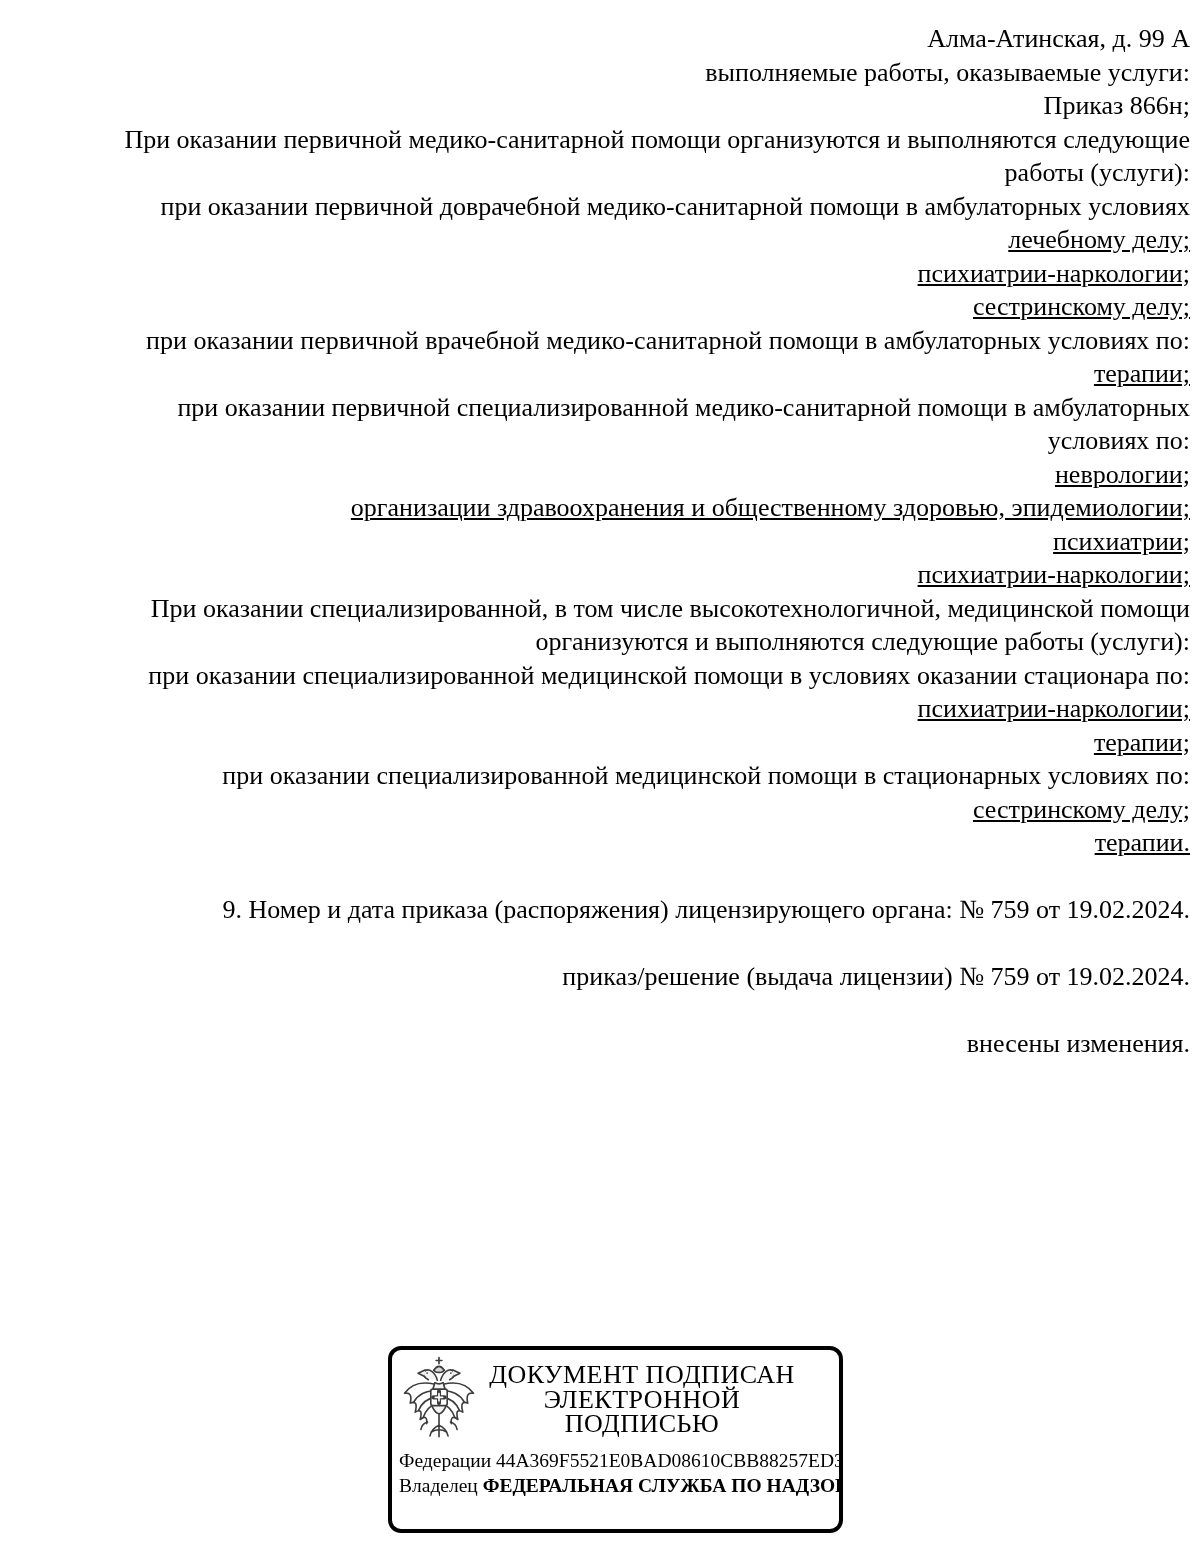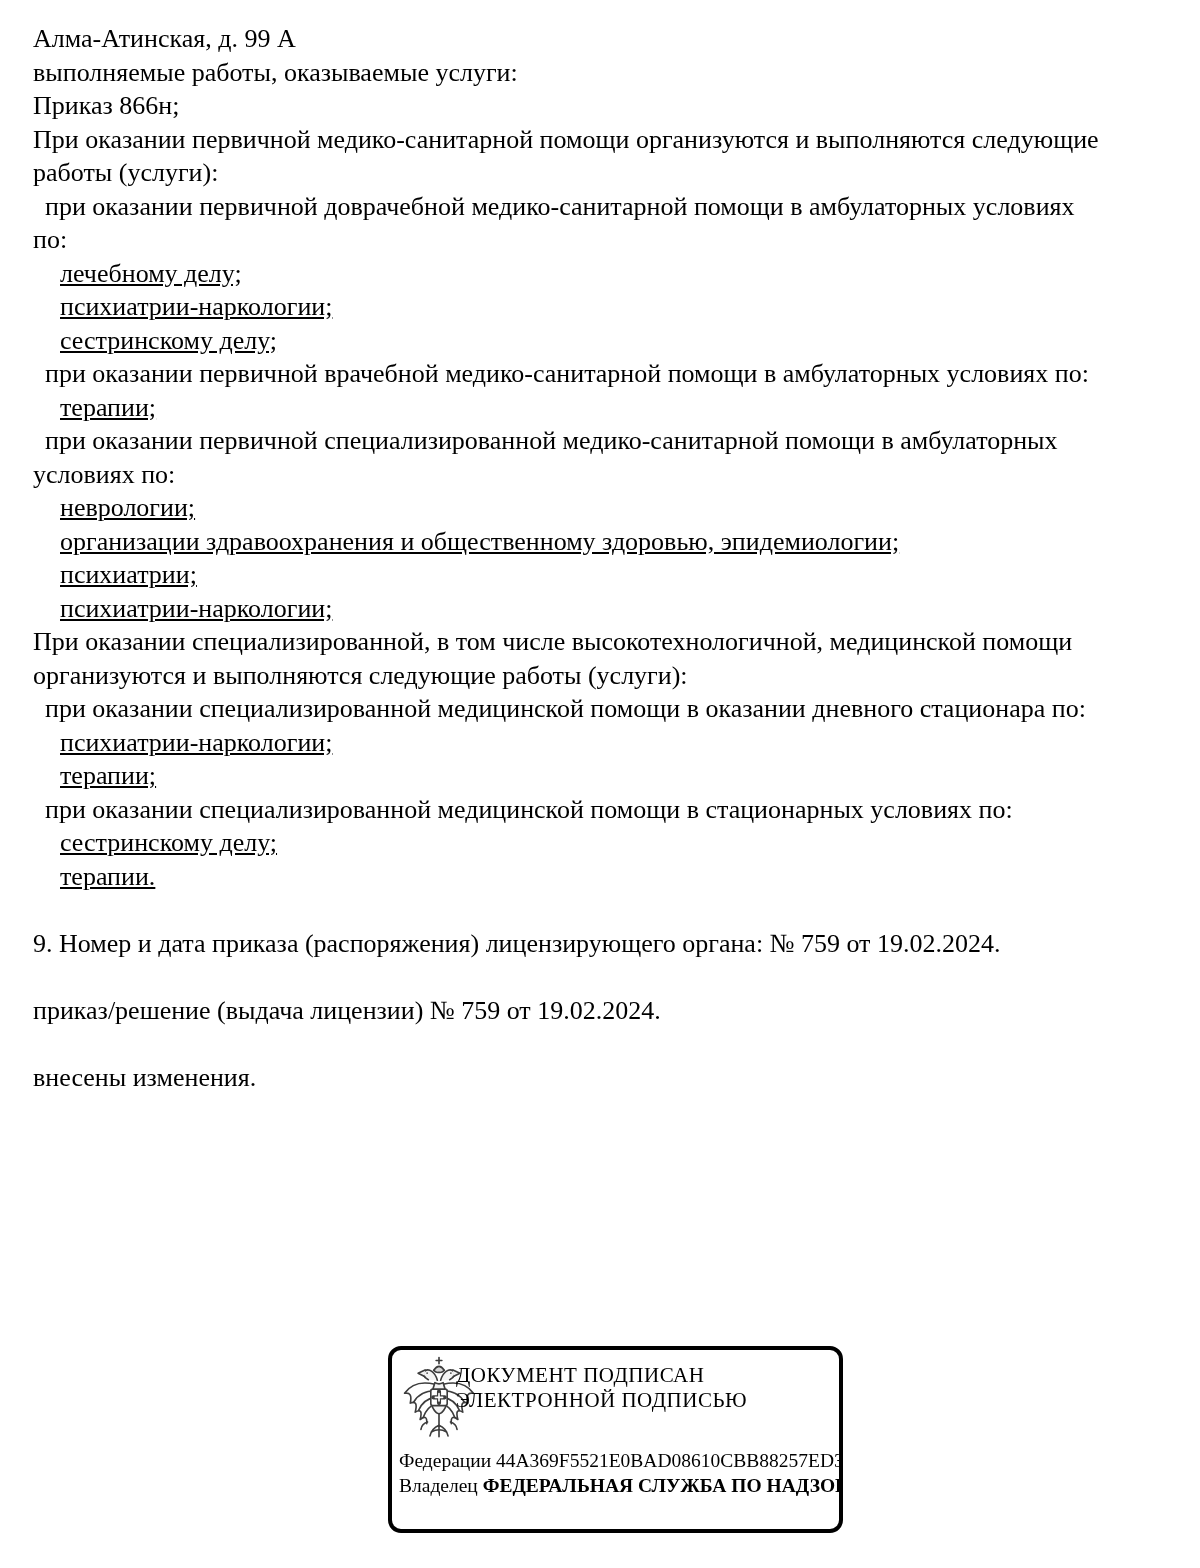--- a/index.html
+++ b/index.html
@@ -14,20 +14,21 @@
     width: 1200px; height: 1568px;
     background: #ffffff;
     overflow: hidden;
   }
   .text-block {
     position: absolute;
     left: 33px; top: 22px; right: 10px;
     font-size: 26px;
     line-height: 33.5px;
     white-space: nowrap;
+    text-align: right;
   }
   .tl { height: 33.5px; }
   .ind-0 { padding-left: 0; }
   .ind-1 { padding-left: 12px; }
   .ind-2 { padding-left: 27px; text-decoration: underline; }
 
   .stamp {
     position: absolute;
     left: 388px; top: 1346px;
     width: 455px; height: 187px;
@@ -38,23 +39,24 @@
     overflow: hidden;
   }
   .emblem {
     position: absolute;
     left: 6px; top: 5px;
     width: 82px; height: 88px;
   }
   .emblem svg { width: 100%; height: 100%; }
   .stamp-title {
     position: absolute;
-    left: 64px; top: 13px;
+    left: 76px; top: 13px;
     width: 348px;
-    font-size: 21px;
+    text-align: center;
+    font-size: 26px;
     line-height: 24.5px;
     letter-spacing: 0.5px;
   }
   .stamp-lines {
     position: absolute;
     left: 7px; top: 98px;
     width: 520px;
     font-size: 19.5px;
     line-height: 25.2px;
     white-space: nowrap;
@@ -66,35 +68,34 @@
 
 <div class="page">
 
   <div class="text-block">
       <div class="tl ind-0">Алма-Атинская, д. 99 А</div>
       <div class="tl ind-0">выполняемые работы, оказываемые услуги:</div>
       <div class="tl ind-0">Приказ 866н;</div>
       <div class="tl ind-0">При оказании первичной медико-санитарной помощи организуются и выполняются следующие</div>
       <div class="tl ind-0">работы (услуги):</div>
       <div class="tl ind-1">при оказании первичной доврачебной медико-санитарной помощи в амбулаторных условиях</div>
-      <div class="tl ind-0">по:</div>
       <div class="tl ind-2">лечебному делу;</div>
       <div class="tl ind-2">психиатрии-наркологии;</div>
       <div class="tl ind-2">сестринскому делу;</div>
       <div class="tl ind-1">при оказании первичной врачебной медико-санитарной помощи в амбулаторных условиях по:</div>
       <div class="tl ind-2">терапии;</div>
       <div class="tl ind-1">при оказании первичной специализированной медико-санитарной помощи в амбулаторных</div>
       <div class="tl ind-0">условиях по:</div>
       <div class="tl ind-2">неврологии;</div>
       <div class="tl ind-2">организации здравоохранения и общественному здоровью, эпидемиологии;</div>
       <div class="tl ind-2">психиатрии;</div>
       <div class="tl ind-2">психиатрии-наркологии;</div>
       <div class="tl ind-0">При оказании специализированной, в том числе высокотехнологичной, медицинской помощи</div>
       <div class="tl ind-0">организуются и выполняются следующие работы (услуги):</div>
-      <div class="tl ind-1">при оказании специализированной медицинской помощи в оказании дневного стационара по:</div>
+      <div class="tl ind-1">при оказании специализированной медицинской помощи в условиях оказании стационара по:</div>
       <div class="tl ind-2">психиатрии-наркологии;</div>
       <div class="tl ind-2">терапии;</div>
       <div class="tl ind-1">при оказании специализированной медицинской помощи в стационарных условиях по:</div>
       <div class="tl ind-2">сестринскому делу;</div>
       <div class="tl ind-2">терапии.</div>
       <div class="tl ind-0">&nbsp;</div>
       <div class="tl ind-0">9. Номер и дата приказа (распоряжения) лицензирующего органа: № 759 от 19.02.2024.</div>
       <div class="tl ind-0">&nbsp;</div>
       <div class="tl ind-0">приказ/решение (выдача лицензии) № 759 от 19.02.2024.</div>
       <div class="tl ind-0">&nbsp;</div>

